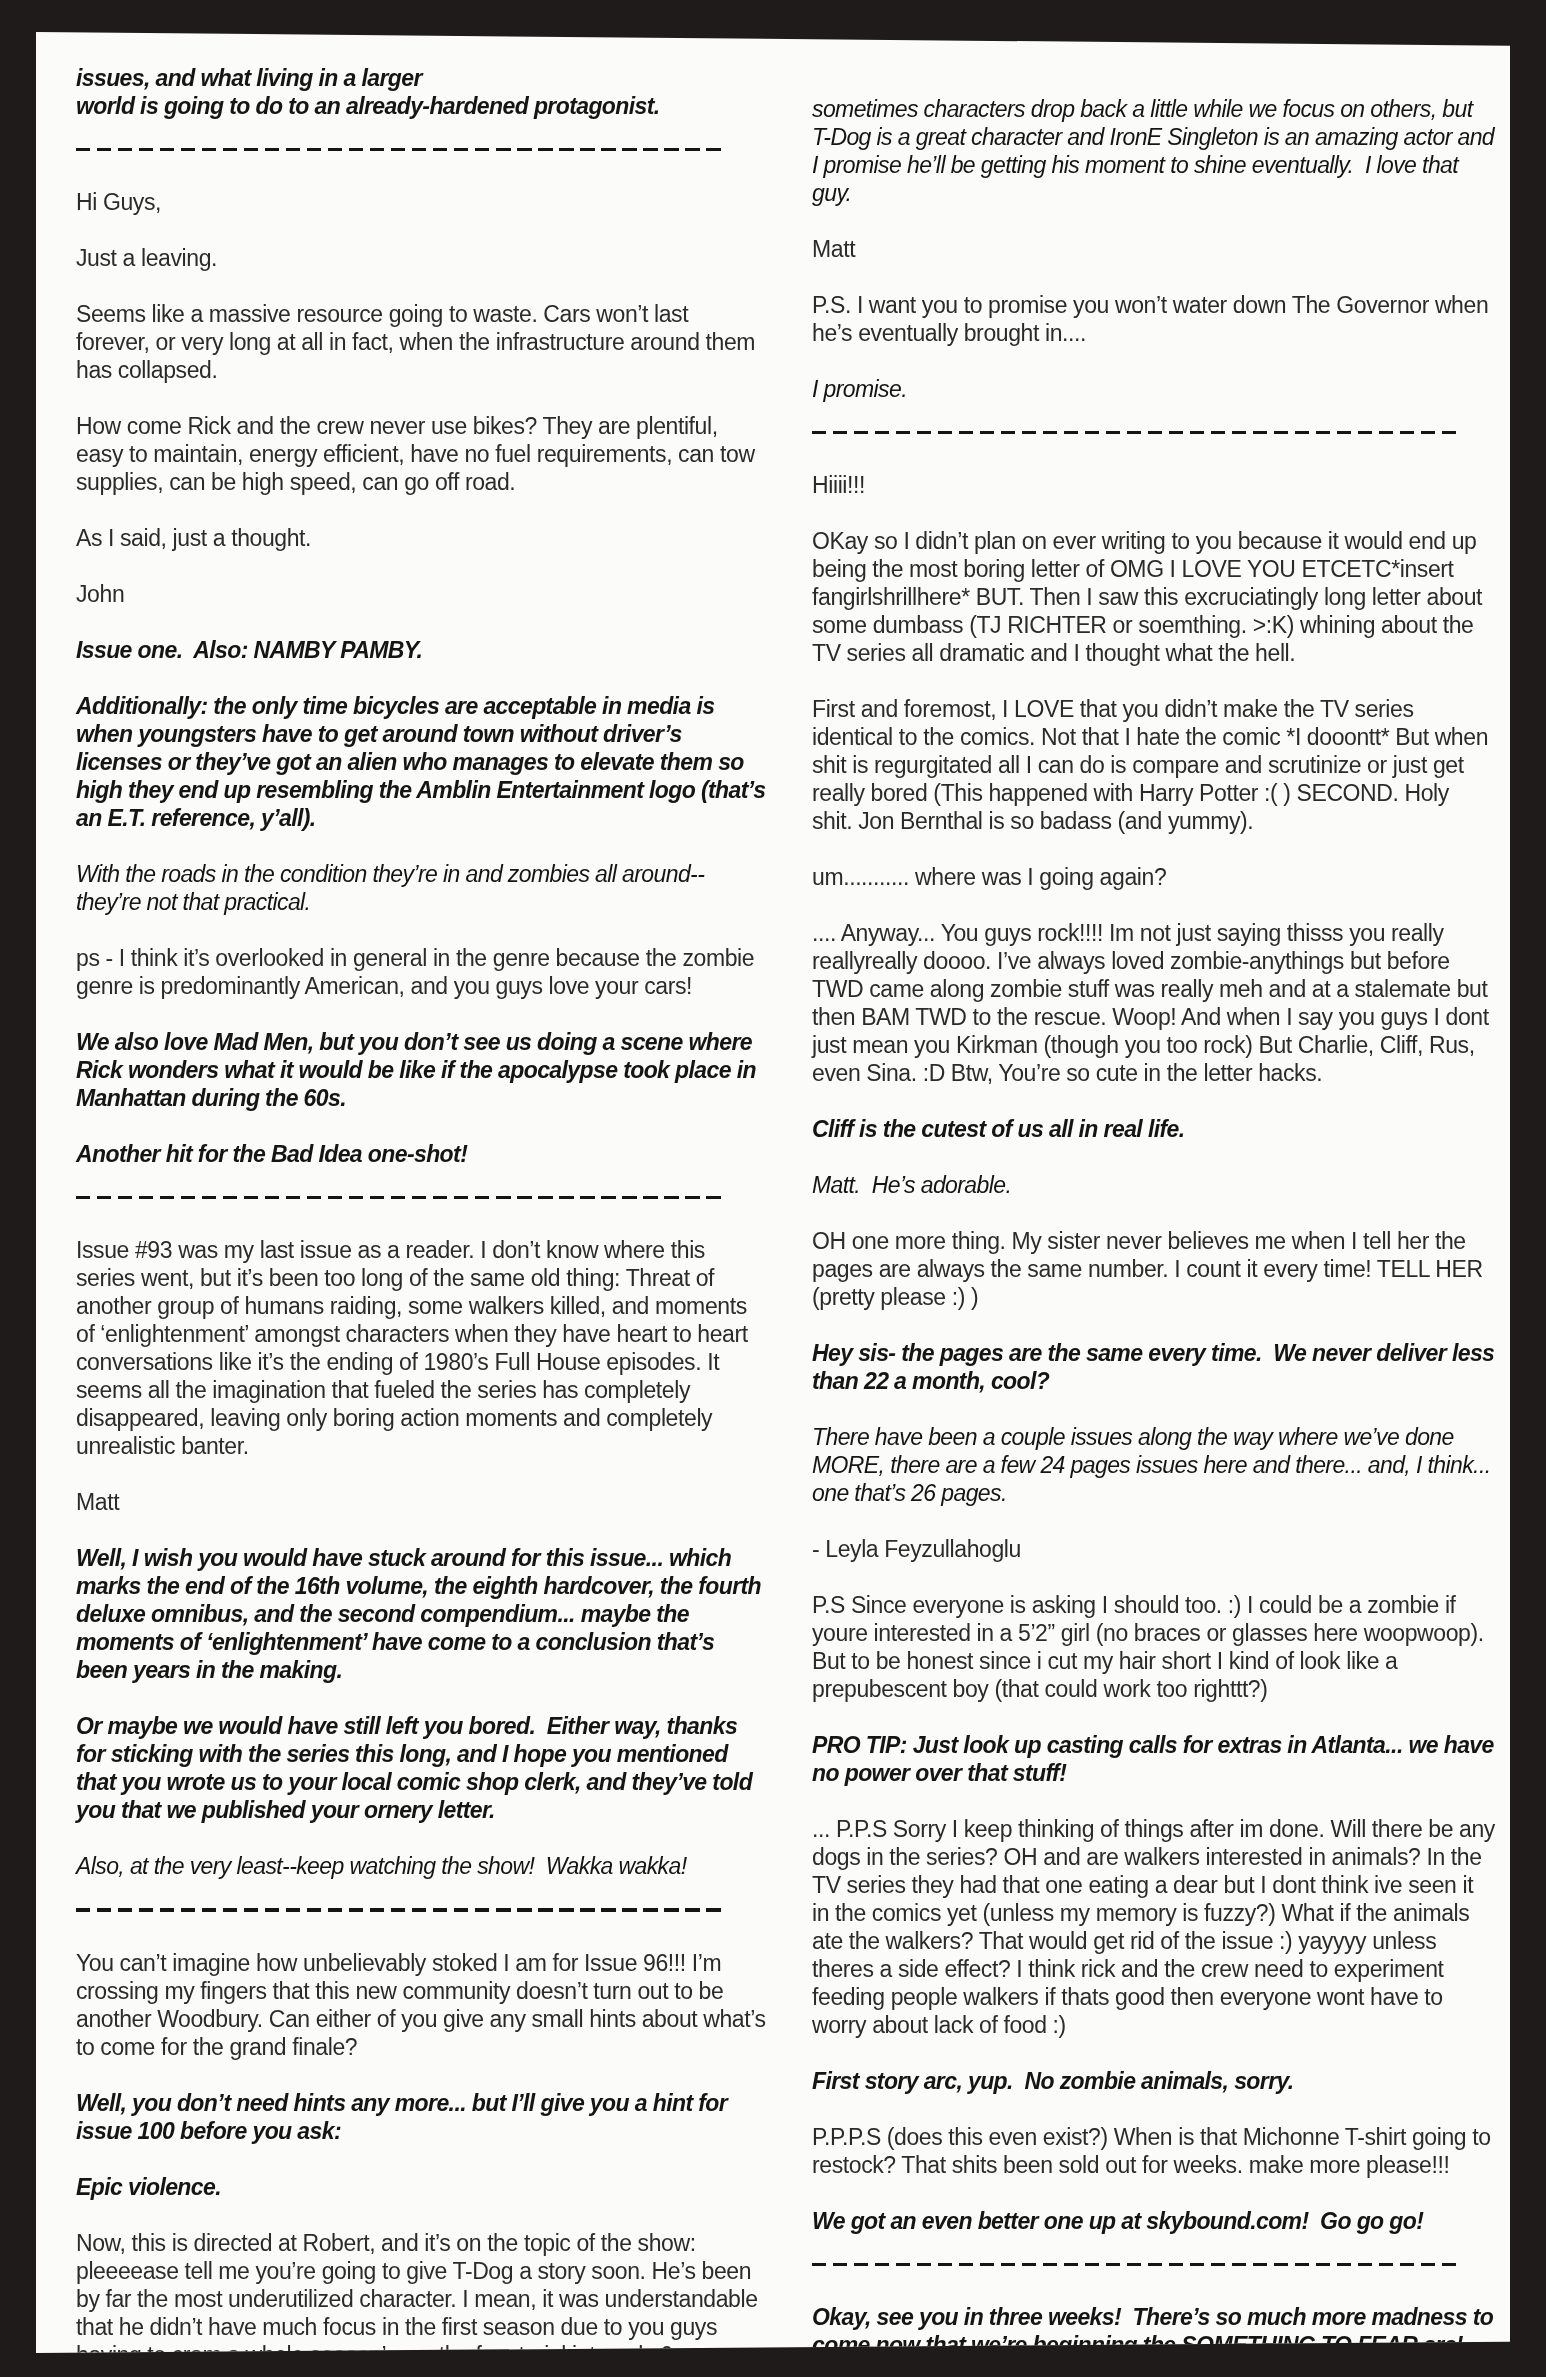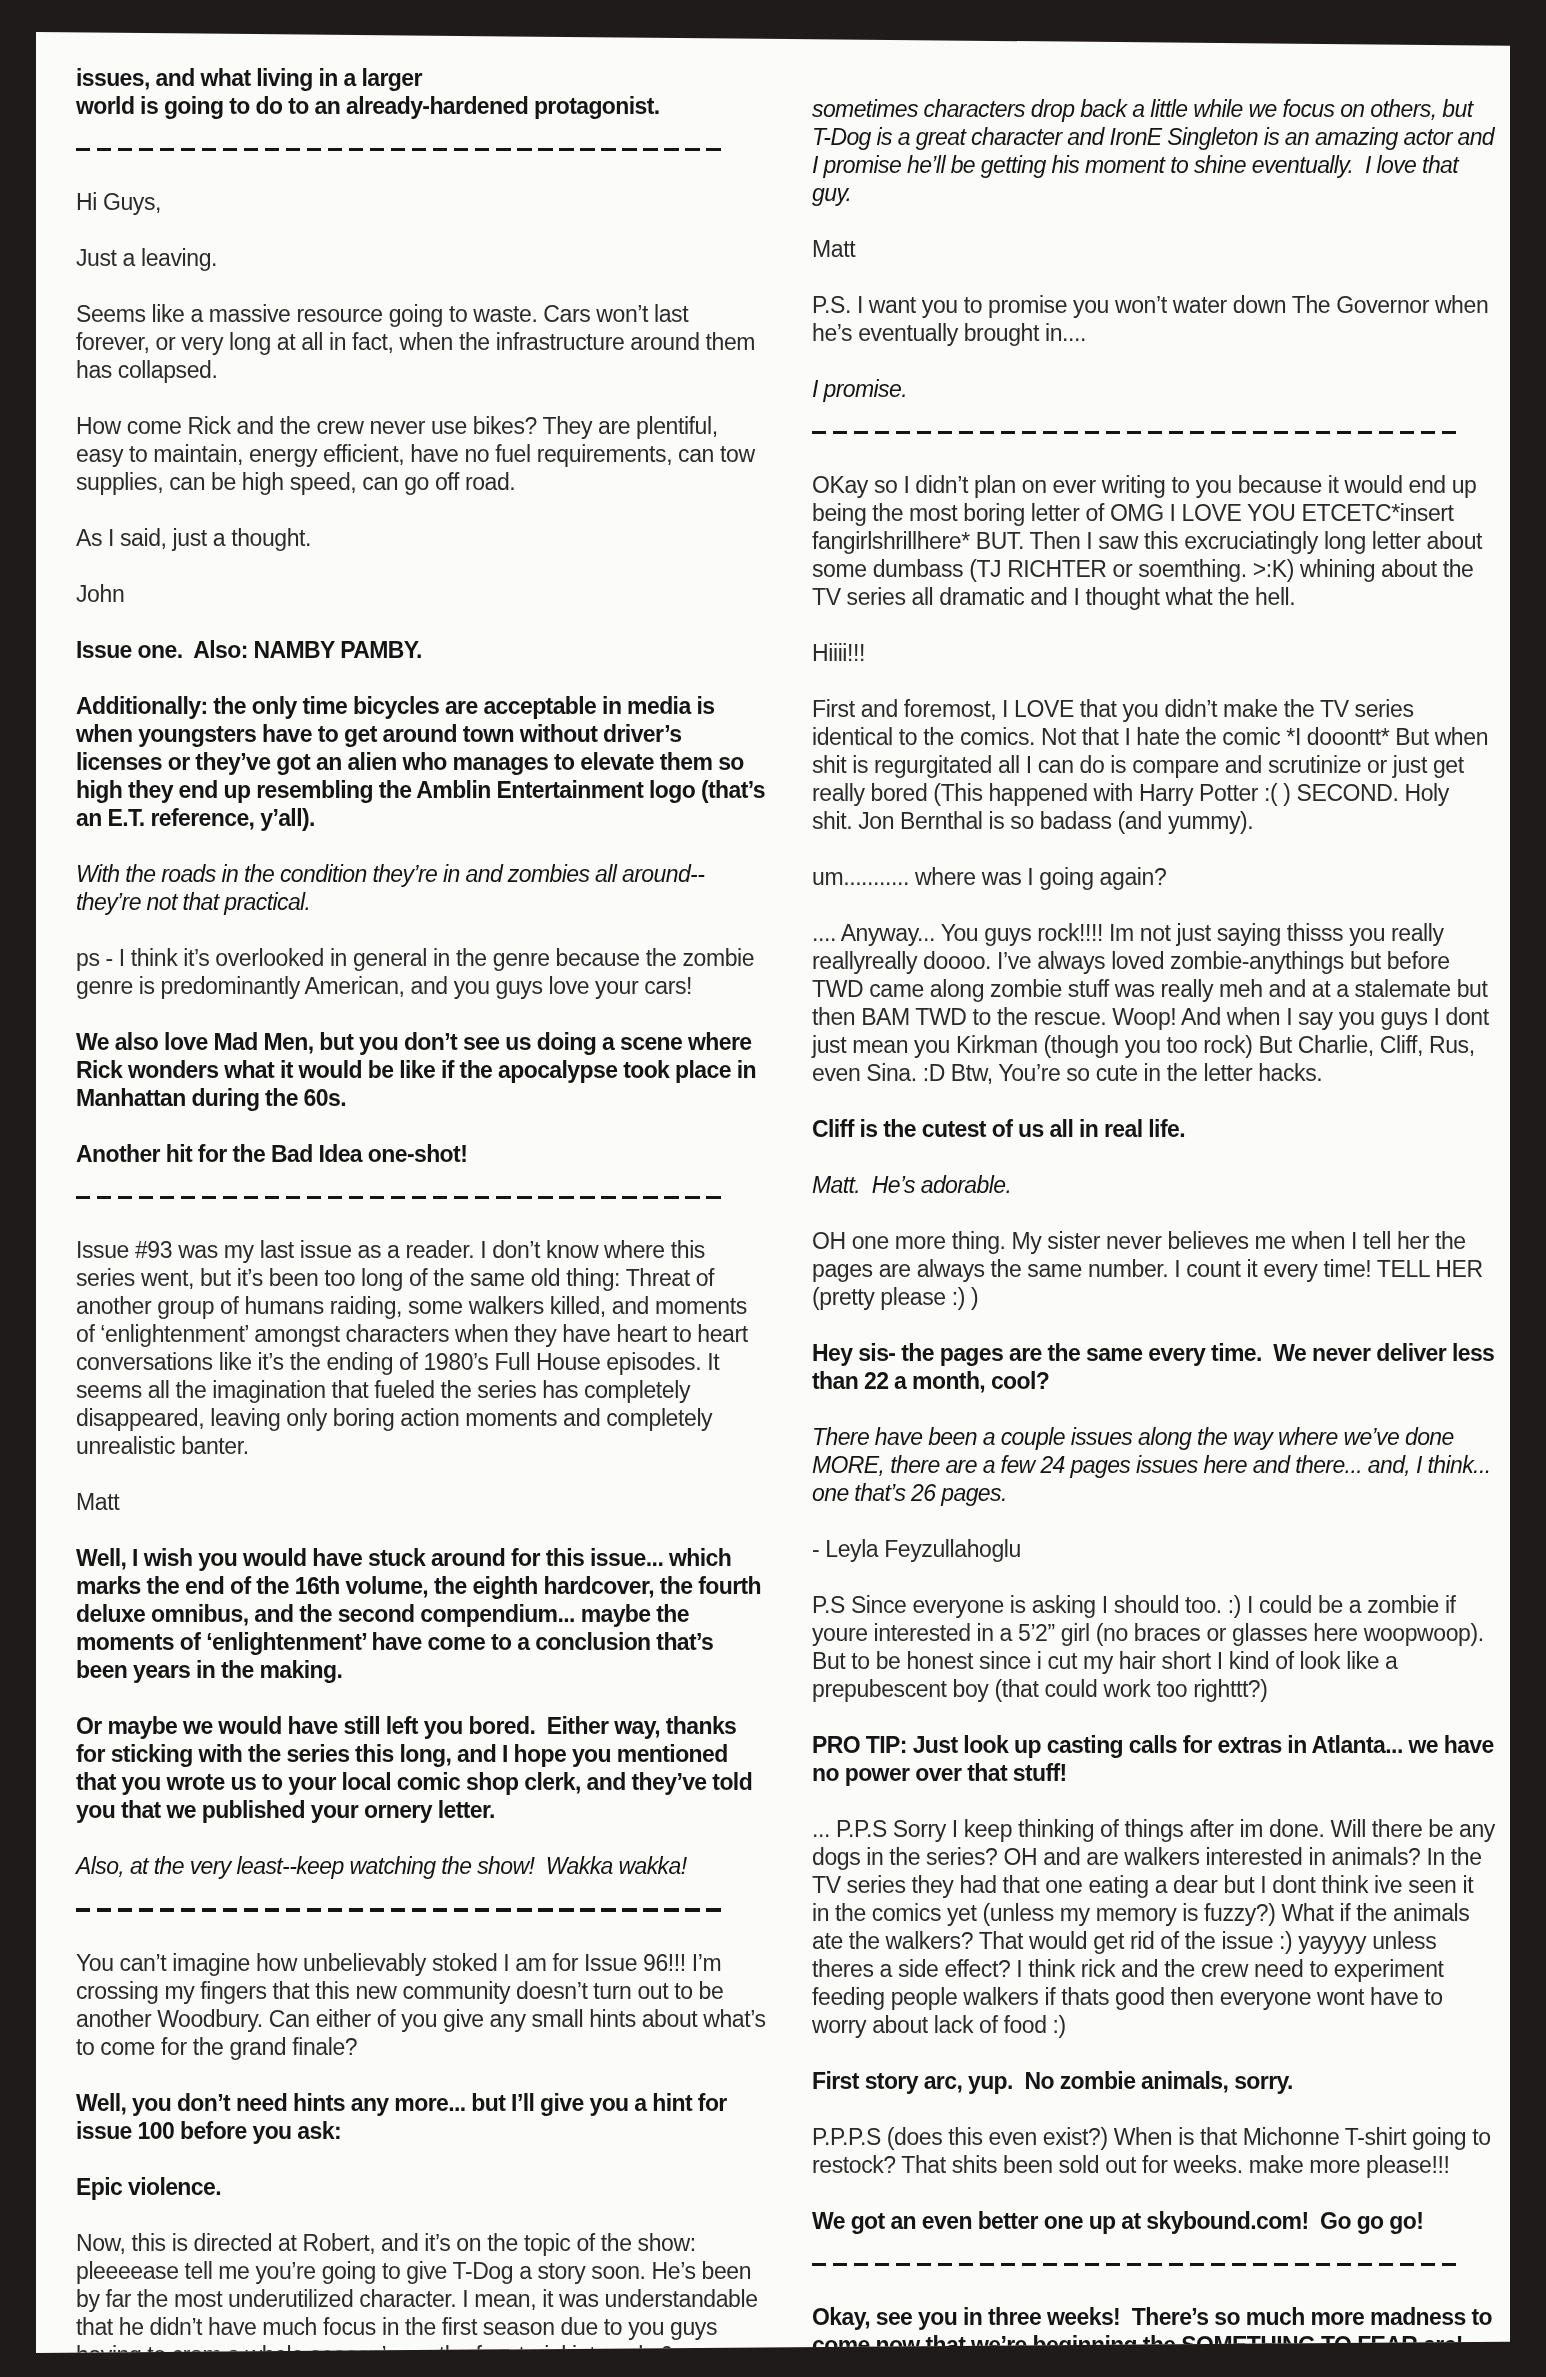--- a/index.html
+++ b/index.html
@@ -24,20 +24,21 @@
   .col p{
     margin:0 0 28px 0;
     font-size:23px;line-height:28px;
     letter-spacing:-0.4px;
     white-space:pre-wrap;
     color:var(--ink,#2b2b2b);
   }
   .col p.bold{
     font-weight:700;letter-spacing:-0.6px;
     color:var(--ink-bold,#151515);
+    font-style:italic;
   }
   .col p.bolditalic{
     font-weight:400;font-style:italic;letter-spacing:-0.6px;
     color:var(--ink-bold,#151515);
   }
   .sep{
     height:3.2px;width:651px;
     margin:6.4px 0 37px 0;
     background:repeating-linear-gradient(90deg,var(--ink-bold,#242424) 0 14.5px,transparent 14.5px 21px);
   }
@@ -74,22 +75,22 @@
         <p class="bold">Well, you don’t need hints any more... but I’ll give you a hint for issue 100 before you ask:</p>
         <p class="bold">Epic violence.</p>
         <p class="normal">Now, this is directed at Robert, and it’s on the topic of the show: pleeeease tell me you’re going to give T-Dog a story soon. He’s been by far the most underutilized character. I mean, it was understandable that he didn’t have much focus in the first season due to you guys having to cram a whole season’s worth of material into only 6 episodes. But seeing as how Carol has been developed quite nicely this season (good job to the writing staff by the way), I was expecting him to be given the same treatment. He still basically acts like an extra though, a background presence. Sometimes I forget he’s even there.</p>
       </div>
     <div class="col col-right">
         <p class="bolditalic">sometimes characters drop back a little while we focus on others, but T-Dog is a great character and IronE Singleton is an amazing actor and I promise he’ll be getting his moment to shine eventually.  I love that guy.</p>
         <p class="normal">Matt</p>
         <p class="normal">P.S. I want you to promise you won’t water down The Governor when he’s eventually brought in....</p>
         <p class="bolditalic">I promise.</p>
         <div class="sep"></div>
+        <p class="normal">Hiiii!!!</p>
         <p class="normal">OKay so I didn’t plan on ever writing to you because it would end up being the most boring letter of OMG I LOVE YOU ETCETC*insert fangirlshrillhere* BUT. Then I saw this excruciatingly long letter about some dumbass (TJ RICHTER or soemthing. &gt;:K) whining about the TV series all dramatic and I thought what the hell.</p>
-        <p class="normal">Hiiii!!!</p>
         <p class="normal">First and foremost, I LOVE that you didn’t make the TV series identical to the comics. Not that I hate the comic *I dooontt* But when shit is regurgitated all I can do is compare and scrutinize or just get really bored (This happened with Harry Potter :( ) SECOND. Holy shit. Jon Bernthal is so badass (and yummy).</p>
         <p class="normal">um........... where was I going again?</p>
         <p class="normal">.... Anyway... You guys rock!!!! Im not just saying thisss you really reallyreally doooo. I’ve always loved zombie-anythings but before TWD came along zombie stuff was really meh and at a stalemate but then BAM TWD to the rescue. Woop! And when I say you guys I dont just mean you Kirkman (though you too rock) But Charlie, Cliff, Rus, even Sina. :D Btw, You’re so cute in the letter hacks.</p>
         <p class="bold">Cliff is the cutest of us all in real life.</p>
         <p class="bolditalic">Matt.  He’s adorable.</p>
         <p class="normal">OH one more thing. My sister never believes me when I tell her the pages are always the same number. I count it every time! TELL HER (pretty please :) )</p>
         <p class="bold">Hey sis- the pages are the same every time.  We never deliver less than 22 a month, cool?</p>
         <p class="bolditalic">There have been a couple issues along the way where we’ve done MORE, there are a few 24 pages issues here and there... and, I think... one that’s 26 pages.</p>
         <p class="normal">- Leyla Feyzullahoglu</p>
         <p class="normal">P.S Since everyone is asking I should too. :) I could be a zombie if youre interested in a 5’2” girl (no braces or glasses here woopwoop). But to be honest since i cut my hair short I kind of look like a prepubescent boy (that could work too righttt?)</p>

